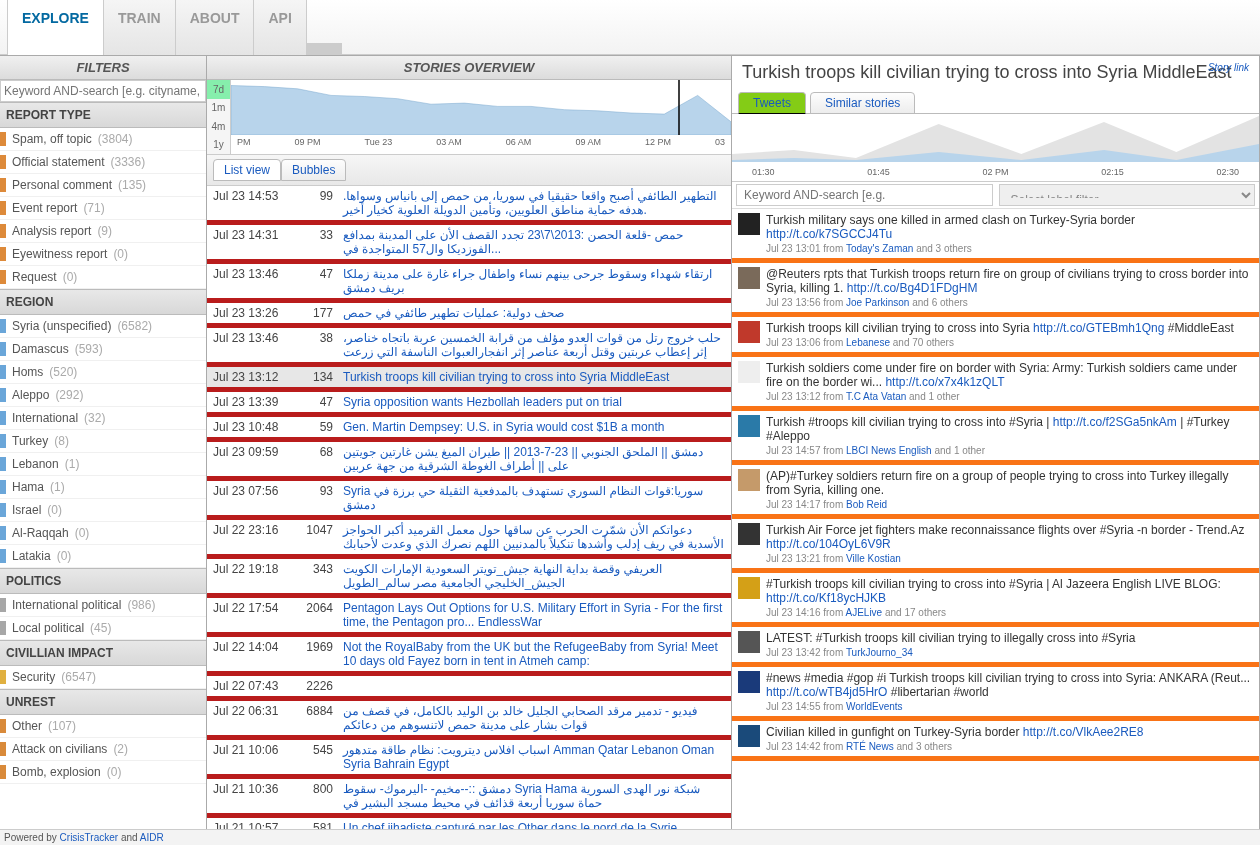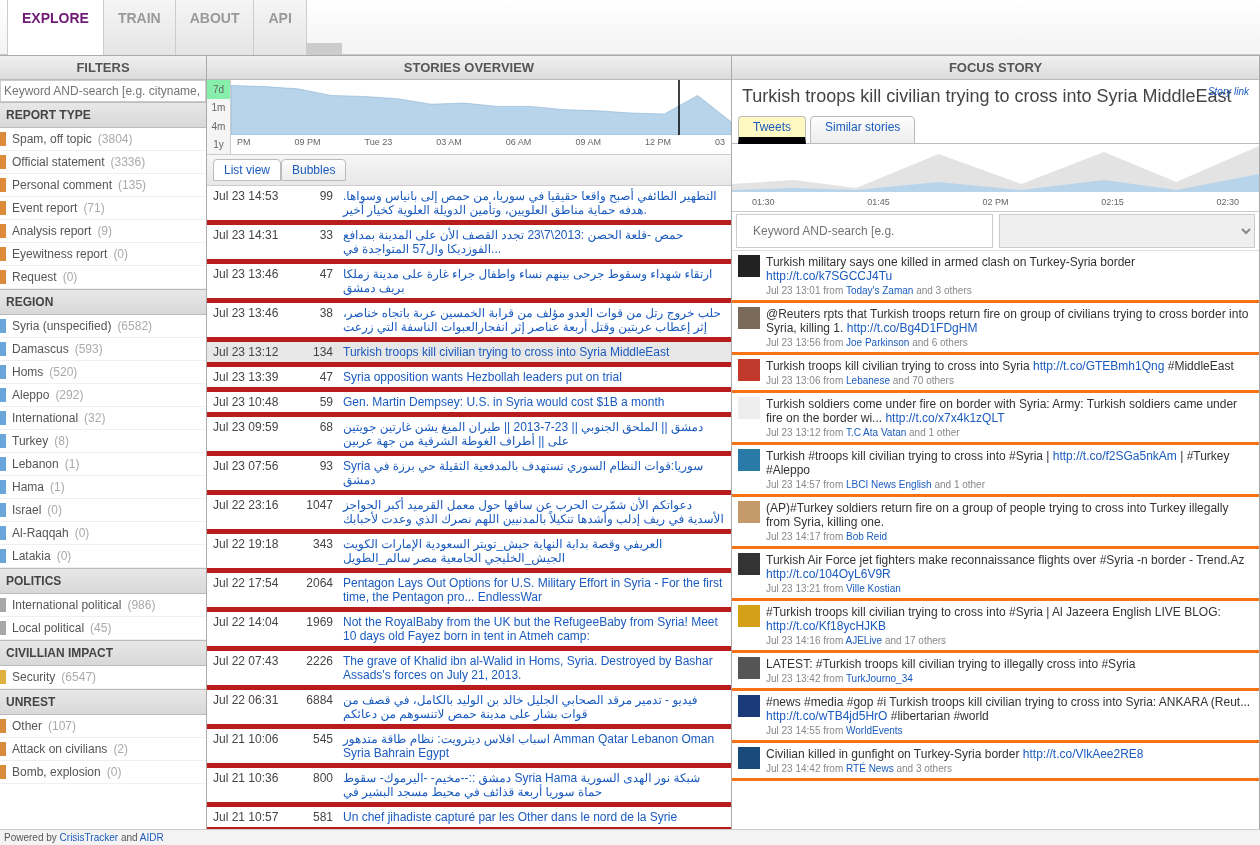--- a/index.html
+++ b/index.html
@@ -4,28 +4,28 @@
 <style>
 *{box-sizing:border-box;margin:0;padding:0;}
 body{font-family:Verdana,Arial,sans-serif;font-size:12px;color:#333;background:#fff;overflow:hidden;}
 a{color:#1a5bbf;text-decoration:none;cursor:pointer;}
 .header{display:flex;align-items:flex-start;height:55px;background:linear-gradient(#fff,#f3f3f3);border-bottom:1px solid #ccc;padding-left:8px;}
 .header-left{flex:0 0 355px;}
 .site-title{font-size:22px;color:#555;margin-top:4px;}
 .subtitle{font-size:11px;color:#666;margin-top:2px;}
 .tabs{display:flex;height:55px;align-items:stretch;}
 .main-tab{padding:10px 14px 0;font-size:14px;font-weight:bold;color:#999;border-left:1px solid #ccc;border-right:1px solid #ccc;background:linear-gradient(#f5f5f5,#e5e5e5);cursor:pointer;display:flex;align-items:flex-start;margin-left:-1px;}
-.main-tab.active{color:#701a75;background:#fff;}
+.main-tab.active{color:#0369a1;background:#fff;}
 .tab-handle{width:36px;height:12px;background:#ccc;align-self:flex-end;margin-left:-1px;}
 .cols{display:flex;height:790px;border-top:1px solid #aaa;}
 .col{display:flex;flex-direction:column;border-right:1px solid #aaa;overflow:hidden;}
 .col-filters{flex:0 0 207px;}
 .col-stories{flex:0 0 525px;}
 .col-focus{flex:1;}
-.col-header{background:linear-gradient(#f0f0f0,#dcdcdc);border-bottom:1px solid #bbb;text-align:center;font-size:13px;color:#555;font-weight:bold;padding:4px 0;}
+.col-header{background:linear-gradient(#f0f0f0,#dcdcdc);border-bottom:1px solid #bbb;text-align:center;font-size:13px;color:#555;font-weight:bold;padding:4px 0;font-style:italic;}
 .filter-search{width:100%;border:1px solid #ccc;padding:3px;color:#999;font-size:12px;}
 .filter-section{background:linear-gradient(#e8e8e8,#d8d8d8);border-top:1px solid #bbb;border-bottom:1px solid #bbb;font-weight:bold;color:#444;padding:5px 6px;font-size:12px;}
 .filter-item{display:flex;align-items:center;padding:4px 4px 4px 0;color:#555;font-size:12px;border-bottom:1px solid #f0f0f0;cursor:pointer;}
 .filter-bar{width:6px;align-self:stretch;margin-right:6px;}
 .filter-count{color:#aaa;margin-left:6px;}
 .filters-body{flex:1;overflow-y:scroll;}
 .timechart{display:flex;height:75px;border-bottom:1px solid #ccc;}
 .timechart-y{width:24px;display:flex;flex-direction:column;font-size:10px;color:#666;background:#f5f5f5;border-right:1px solid #ccc;}
 .timechart-y span{flex:1;display:flex;align-items:center;justify-content:center;cursor:pointer;}
 .timechart-y span.active{background:#86efac;}
@@ -38,26 +38,26 @@
 .stories-list{flex:1;overflow-y:scroll;}
 .story-row{display:flex;padding:3px 6px;border-bottom:5px solid #b91c1c;font-size:12px;cursor:pointer;}
 .story-row.selected{background:#e7e7e7;}
 .story-time{flex:0 0 85px;color:#444;}
 .story-count{flex:0 0 45px;text-align:right;color:#444;padding-right:10px;}
 .story-title{flex:1;color:#1a5bbf;}
 .focus-title{font-size:18px;color:#444;padding:6px 10px 4px;line-height:1.2;position:relative;}
 .story-link{position:absolute;right:10px;top:6px;font-size:10px;font-style:italic;}
 .focus-tabs{display:flex;padding:4px 6px 0;gap:4px;border-bottom:1px solid #bbb;}
 .focus-tab{border:1px solid #bbb;border-radius:4px 4px 0 0;padding:3px 14px;background:linear-gradient(#fdfdfd,#ededed);font-size:12px;color:#1a5bbf;cursor:pointer;margin-bottom:-1px;}
-.focus-tab.active{background:#fef9c3;border-bottom:7px solid #000000;}
+.focus-tab.active{background:#84cc16;border-bottom:1px solid #000000;}
 .focus-chart{height:68px;border-bottom:1px solid #ccc;}
 .focus-filters{display:flex;gap:6px;padding:2px 4px;border-bottom:1px solid #ddd;}
-.focus-filters input,.focus-filters select{flex:1;border:1px solid #ccc;padding:16px;font-size:12px;color:#888;height:22px;}
+.focus-filters input,.focus-filters select{flex:1;border:1px solid #ccc;padding:7px;font-size:12px;color:#888;height:22px;}
 .tweets{flex:1;overflow-y:scroll;}
-.tweet{display:flex;padding:4px 6px;border-bottom:3px solid #f97316;font-size:12px;gap:6px;}
+.tweet{display:flex;padding:4px 6px;border-bottom:5px solid #f97316;font-size:12px;gap:6px;}
 .avatar{width:22px;height:22px;background:#444;flex-shrink:0;}
 .tweet-body{flex:1;}
 .tweet-meta{color:#888;font-size:10px;margin-top:2px;}
 .footer{position:fixed;bottom:0;left:0;font-size:10px;color:#555;background:#f3f3f3;padding:2px 4px;border-top:1px solid #ccc;width:100%;}
 .marker{stroke:#000;stroke-width:1.5;}
 </style>
 </head>
 <body>
 
 <div class="header">
@@ -244,20 +244,25 @@
           <div class="story-time">Jul 23 14:31</div>
           <div class="story-count">33</div>
           <div class="story-title">حمص -قلعة الحصن :2013\7\23 تجدد القصف الأن على المدينة بمدافع الفوزديكا وال57 المتواجدة في...</div>
         </div>
         <div class="story-row">
           <div class="story-time">Jul 23 13:46</div>
           <div class="story-count">47</div>
           <div class="story-title">ارتقاء شهداء وسقوط جرحى بينهم نساء واطفال جراء غارة على مدينة زملكا بريف دمشق</div>
         </div>
         <div class="story-row">
+          <div class="story-time">Jul 23 13:26</div>
+          <div class="story-count">177</div>
+          <div class="story-title">صحف دولية: عمليات تطهير طائفي في حمص</div>
+        </div>
+        <div class="story-row">
           <div class="story-time">Jul 23 13:46</div>
           <div class="story-count">38</div>
           <div class="story-title">حلب خروج رتل من قوات العدو مؤلف من قرابة الخمسين عربة باتجاه خناصر، إثر إعطاب عربتين وقتل أربعة عناصر إثر انفجارالعبوات الناسفة التي زرعت</div>
         </div>
         <div class="story-row selected">
           <div class="story-time">Jul 23 13:12</div>
           <div class="story-count">134</div>
           <div class="story-title">Turkish troops kill civilian trying to cross into Syria MiddleEast</div>
         </div>
         <div class="story-row">
@@ -296,21 +301,20 @@
           <div class="story-title">Pentagon Lays Out Options for U.S. Military Effort in Syria - For the first time, the Pentagon pro... EndlessWar</div>
         </div>
         <div class="story-row">
           <div class="story-time">Jul 22 14:04</div>
           <div class="story-count">1969</div>
           <div class="story-title">Not the RoyalBaby from the UK but the RefugeeBaby from Syria! Meet 10 days old Fayez born in tent in Atmeh camp:</div>
         </div>
         <div class="story-row">
           <div class="story-time">Jul 22 07:43</div>
           <div class="story-count">2226</div>
-          <div class="story-title">The grave of Khalid ibn al-Walid in Homs, Syria. Destroyed by Bashar Assads's forces on July 21, 2013.</div>
         </div>
         <div class="story-row">
           <div class="story-time">Jul 22 06:31</div>
           <div class="story-count">6884</div>
           <div class="story-title">فيديو - تدمير مرقد الصحابي الجليل خالد بن الوليد بالكامل، في قصف من قوات بشار على مدينة حمص لاتنسوهم من دعائكم</div>
         </div>
         <div class="story-row">
           <div class="story-time">Jul 21 10:06</div>
           <div class="story-count">545</div>
           <div class="story-title">اسباب افلاس ديترويت: نظام طاقة متدهور Amman Qatar Lebanon Oman Syria Bahrain Egypt</div>
@@ -322,21 +326,20 @@
         </div>
         <div class="story-row">
           <div class="story-time">Jul 21 10:57</div>
           <div class="story-count">581</div>
           <div class="story-title">Un chef jihadiste capturé par les Other dans le nord de la Syrie</div>
         </div>
       </div>
   </div>
 
   <div class="col col-focus">
-    <div class="col-header">FOCUS STORY</div>
     <div class="focus-title">
       <span>Turkish troops kill civilian trying to cross into Syria MiddleEast</span>
       <a class="story-link">Story link</a>
     </div>
     <div class="focus-tabs" id="focus-tabs">
         <div class="focus-tab active">Tweets</div>
         <div class="focus-tab">Similar stories</div>
       </div>
     <div class="focus-chart">
       <svg width="100%" height="48" viewBox="0 0 510 48" preserveAspectRatio="none">

